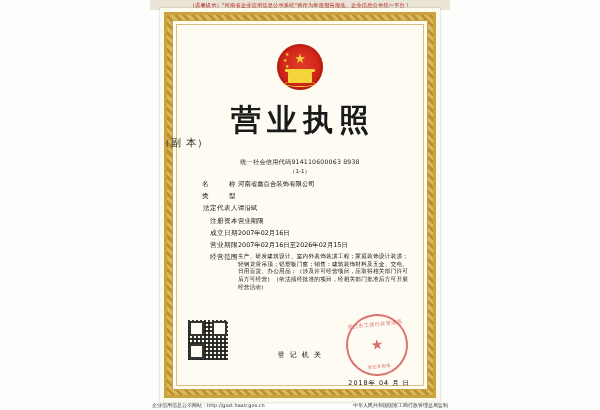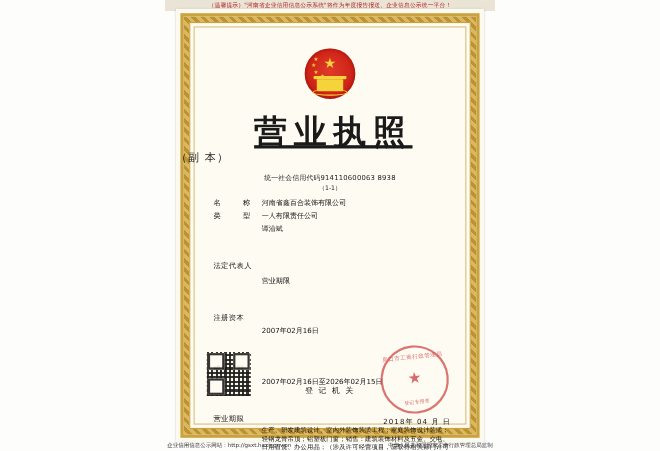--- a/index.html
+++ b/index.html
@@ -145,21 +145,20 @@
     left: 0;
     right: 0;
     top: 92px;
     text-align: center;
     font-family: "DejaVu Sans", "Liberation Sans", sans-serif;
     font-size: 30px;
     font-weight: bold;
     color: #1a1a1a;
     letter-spacing: 6px;
     text-indent: 6px;
-    text-decoration: underline;
   }
   .subtitle {
     position: absolute;
     left: 0; right: 0;
     top: 128px;
     text-align: left;
     font-size: 10px;
     color: #222;
     letter-spacing: 1px;
   }
@@ -194,24 +193,24 @@
     margin-bottom: 3.2px;
   }
   .label {
     width: 44px;
     flex: 0 0 44px;
     font-size: 6.6px;
     color: #111;
     letter-spacing: 2.4px;
     line-height: 9px;
     white-space: nowrap;
+    text-align: right;
   }
   .label.two {
     letter-spacing: 0.4px;
-    margin-top: 34px;
   }
   .value {
     flex: 1;
     font-size: 6.4px;
     color: #111;
     line-height: 9px;
     word-break: break-all;
   }
   .value.scope {
     font-size: 5.7px;
@@ -357,21 +356,20 @@
     </div>
     <div class="copy-no">（1-1）</div>
 
     <div class="fields">
       <div class="row">
         <div class="label">名　　称</div>
         <div class="value">河南省鑫百合装饰有限公司</div>
       </div>
       <div class="row">
         <div class="label">类　　型</div>
-        <div class="value">一人有限责任公司</div>
       </div>
       <div class="row">
         <div class="label two">法定代表人</div>
         <div class="value">谭沿斌</div>
       </div>
       <div class="row">
         <div class="label two">注册资本</div>
         <div class="value">营业期限</div>
       </div>
       <div class="row">

